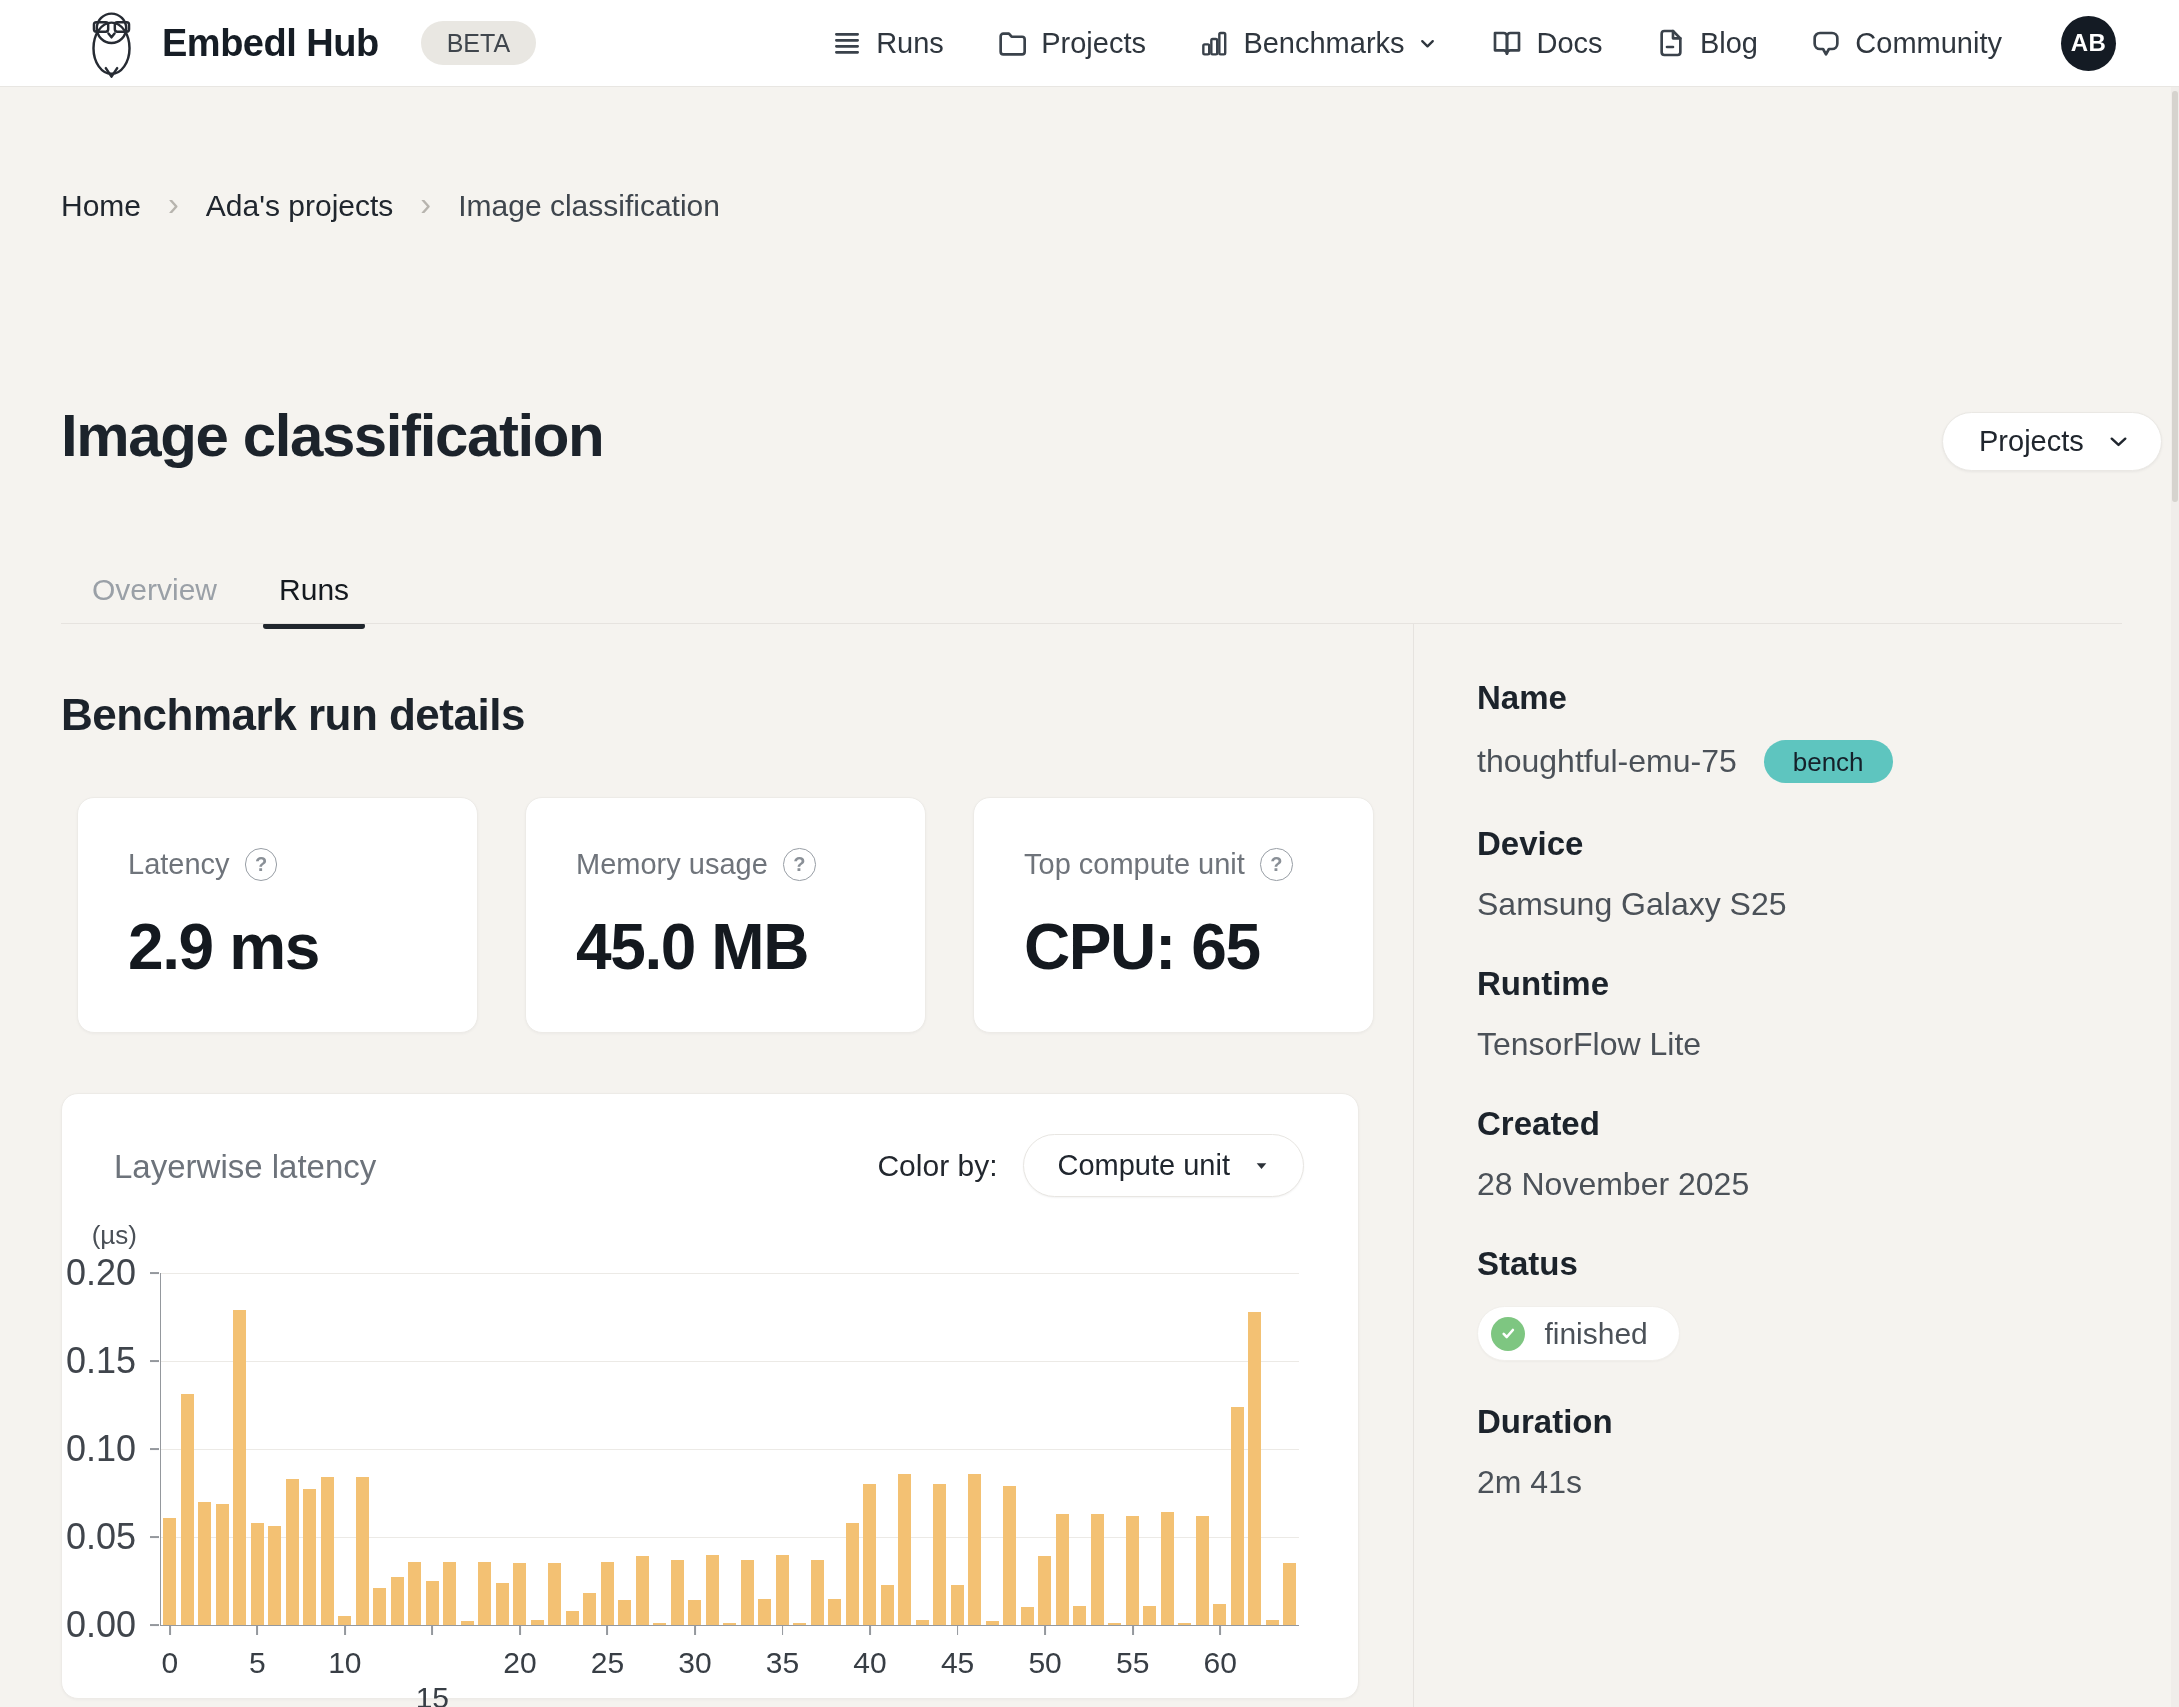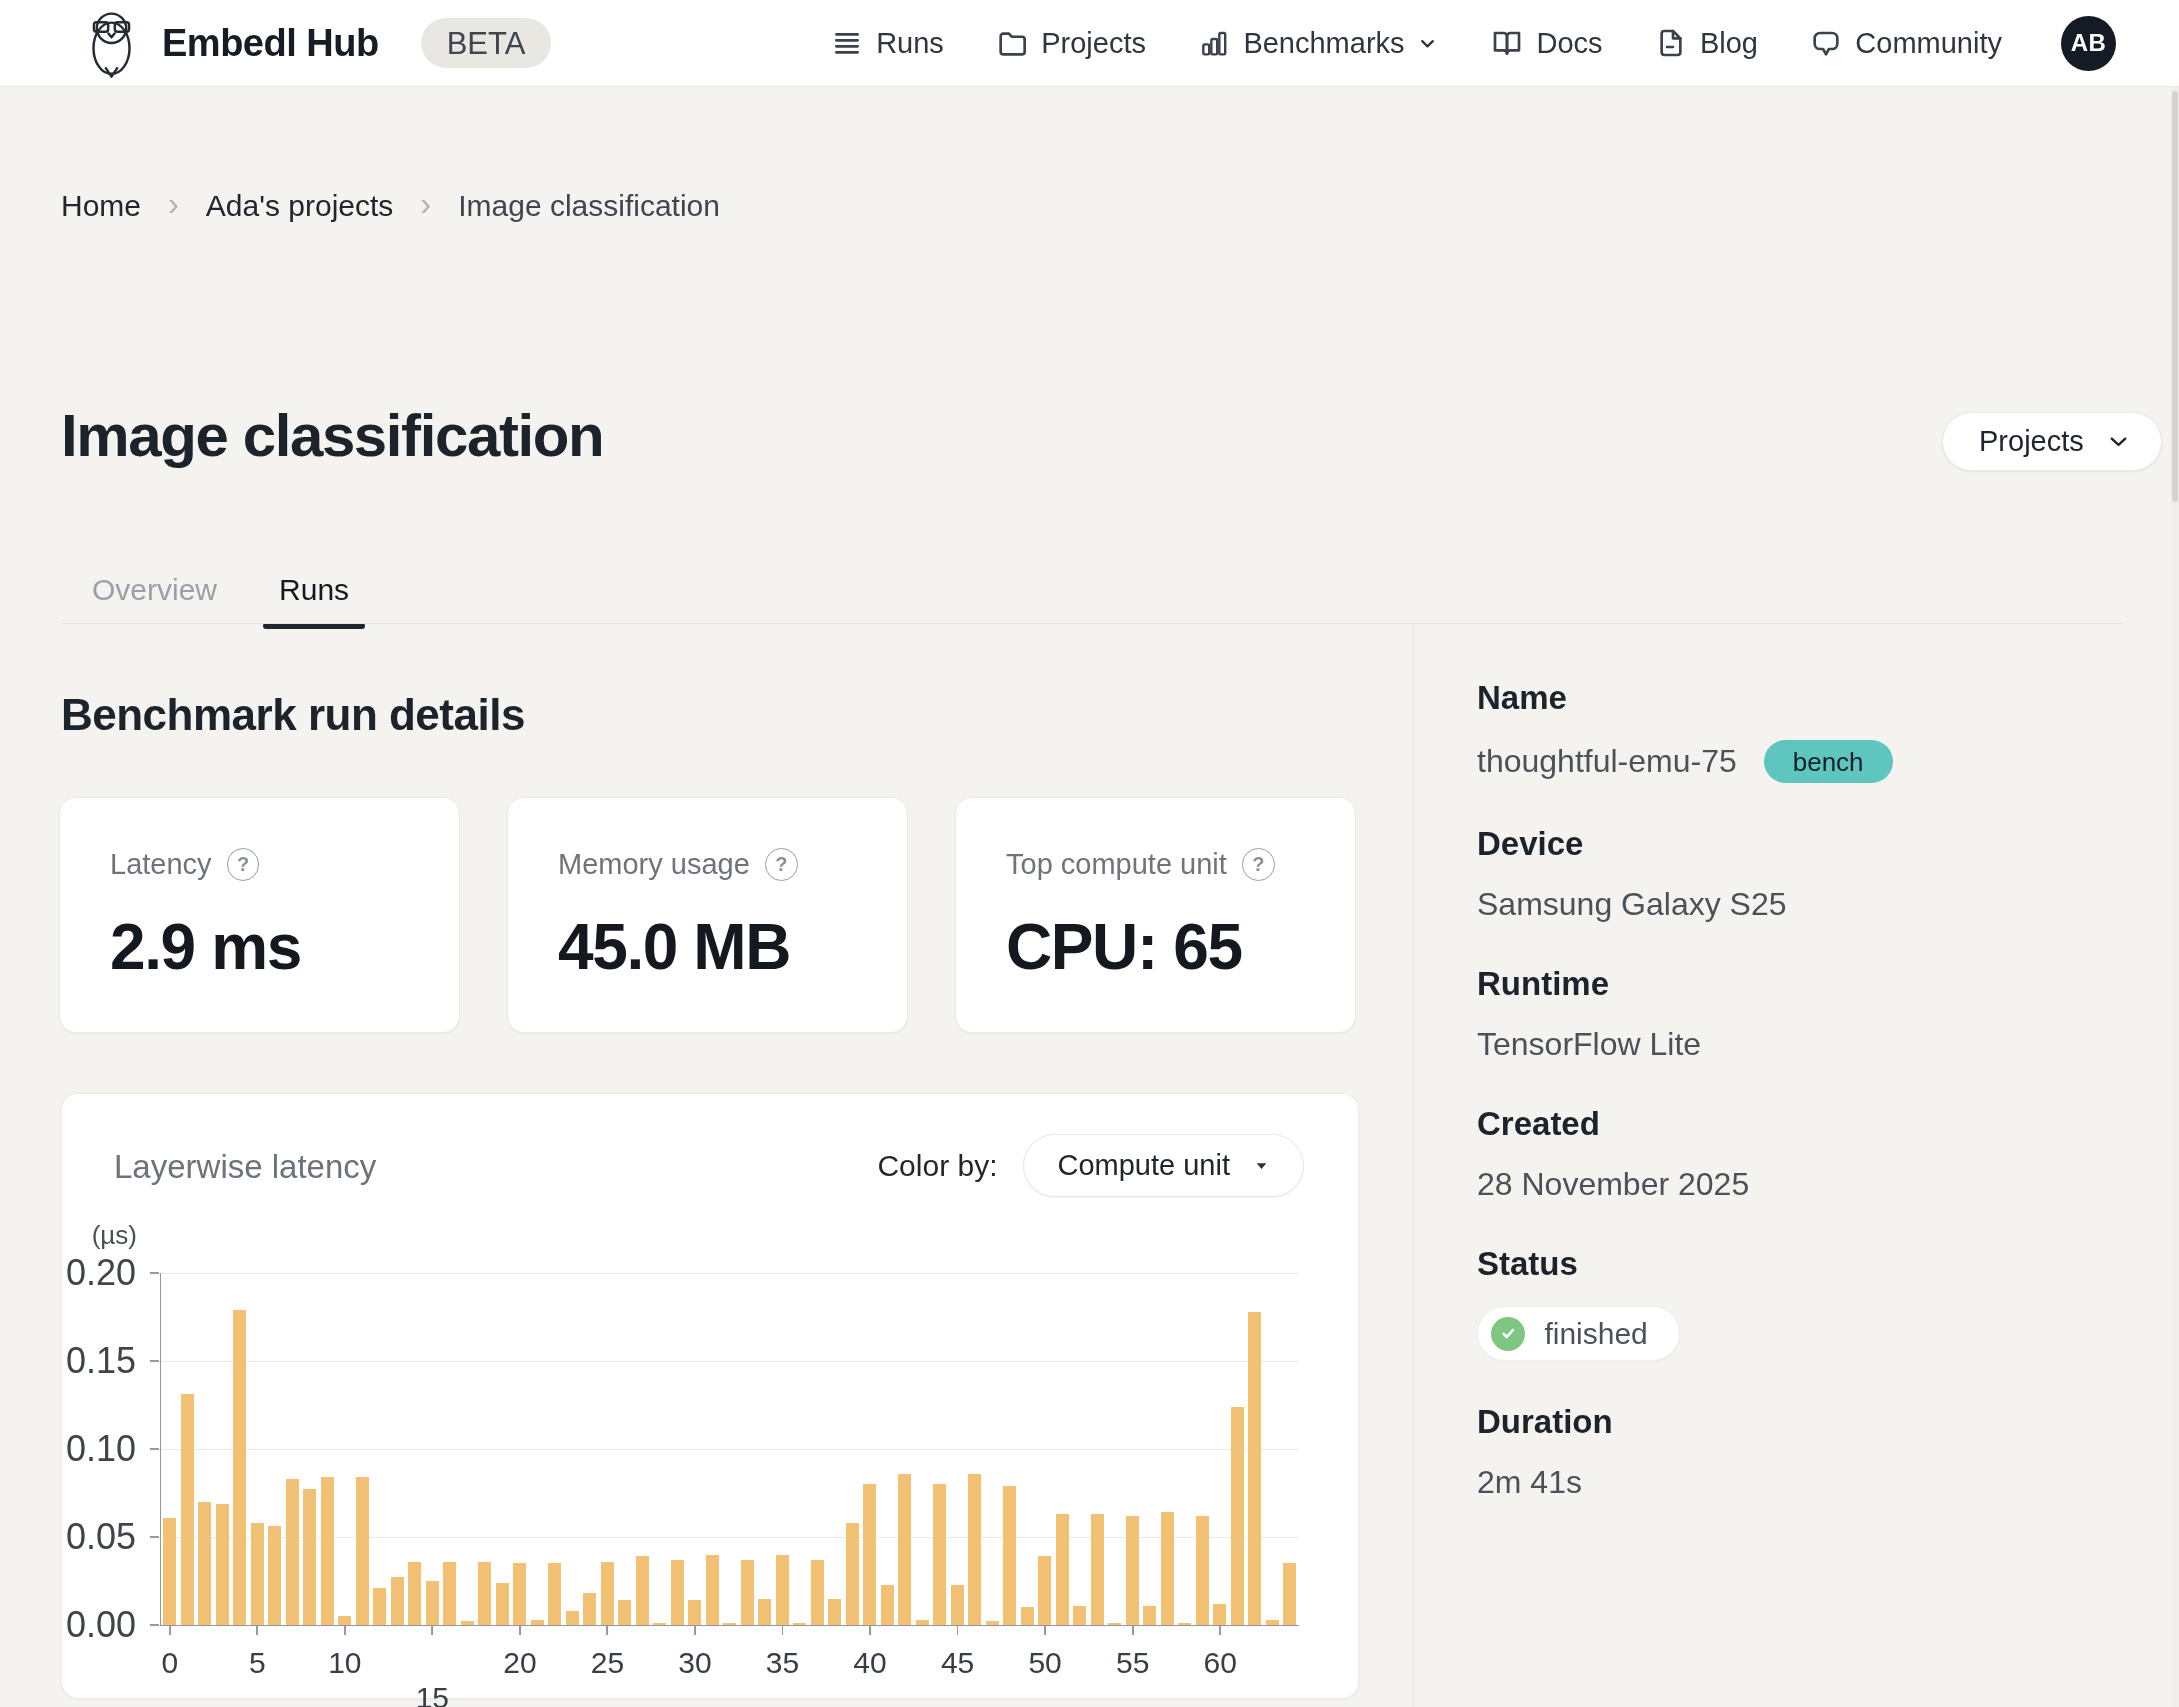--- a/index.html
+++ b/index.html
@@ -6,21 +6,21 @@
   .page{position:relative;width:2179px;height:1707px;overflow:hidden;background:#f5f3ef;
         font-family:"Liberation Sans","DejaVu Sans",sans-serif;color:#1c232b;}
 
   
   .header{position:absolute;top:0;left:0;right:0;height:87px;background:#fff;
           border-bottom:1px solid #e8e6e2;display:flex;align-items:center;
           padding:0 63px 0 84px;box-sizing:border-box;z-index:5;}
   .logo{display:flex;align-items:center;}
   .logo svg{display:block;}
   .brand{font-size:38px;font-weight:700;color:#161d25;margin-left:23px;letter-spacing:-0.5px;}
-  .beta{margin-left:42px;background:#e9e7e2;color:#40464d;font-size:31px;
+  .beta{margin-left:42px;background:#e9e7e2;color:#40464d;font-size:25px;
         padding:9.6px 26px;border-radius:955px;line-height:1;}
   .nav{display:flex;align-items:center;gap:52px;margin-left:auto;}
   .nav-item{display:flex;align-items:center;gap:13.4px;font-size:29px;font-weight:500;
             color:#2f363e;cursor:pointer;white-space:nowrap;}
   .nav-icon svg{width:32px;height:32px;display:block;color:#3a424b;}
   .nav-chev svg{width:23px;height:23px;display:block;color:#2f363e;margin-left:-1.9px;}
   .avatar{width:55px;height:55px;border-radius:50%;background:#141b24;color:#fff;
           font-size:24px;font-weight:700;display:flex;align-items:center;justify-content:center;
           margin-left:59px;letter-spacing:0.5px;}
 
@@ -44,21 +44,21 @@
   .tab{padding:15.3px 31px;font-size:30px;color:#9aa0a7;position:relative;cursor:pointer;}
   .tab.active{color:#14191f;font-weight:500;}
   .tab.active::after{content:"";position:absolute;left:15.3px;right:15.3px;bottom:-6.7px;height:6.7px;
                      border-radius:3.8px;background:#20262d;}
   .tabs-divider{position:absolute;top:623px;left:61px;right:57px;height:1px;background:#e6e3df;}
   .divider-v{position:absolute;top:624px;left:1413px;bottom:0;width:1px;background:#e6e3df;}
 
   
   .section-title{position:absolute;top:690px;left:61px;font-size:44px;font-weight:700;
                  color:#1c232b;letter-spacing:-0.5px;}
-  .stats{position:absolute;top:797px;left:59px;display:flex;gap:47px;}
+  .stats{position:absolute;top:797px;left:77px;display:flex;gap:47px;}
   .stat-card{width:401px;height:236px;background:#fff;border:1px solid #edebe7;border-radius:17px;
              box-shadow:0 1px 2.9px rgba(16,24,40,.04);padding:50px 34px 0 50px;box-sizing:border-box;}
   .stat-label{display:flex;align-items:center;gap:15.3px;font-size:29px;color:#6f747b;}
   .q-icon{width:32.5px;height:32.5px;border:1.9px solid #989ea5;border-radius:50%;color:#8a9097;
           font-size:20px;display:flex;align-items:center;justify-content:center;font-weight:700;
           box-sizing:border-box;cursor:pointer;}
   .stat-value{margin-top:29px;font-size:64px;font-weight:700;color:#14191f;letter-spacing:-1.4px;}
 
   
   .chart-card{position:absolute;top:1093px;left:61px;width:1296px;height:604px;background:#fff;

